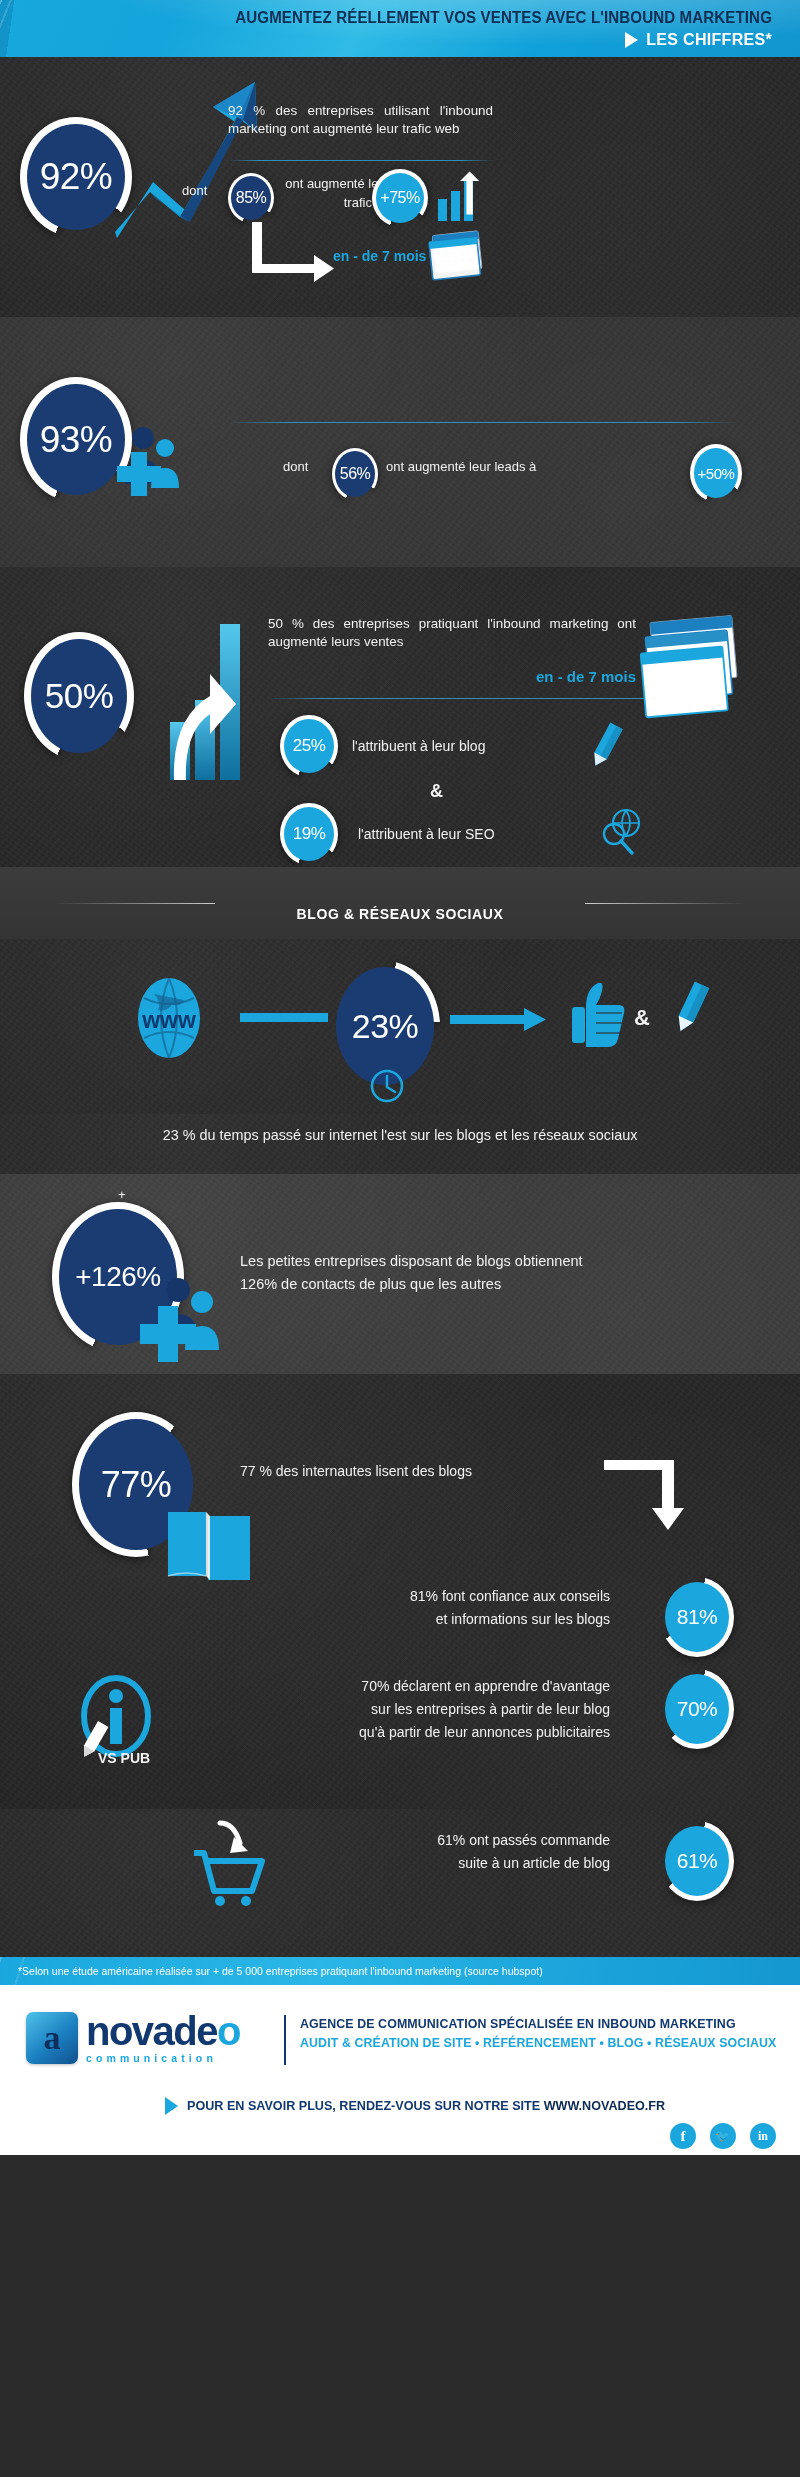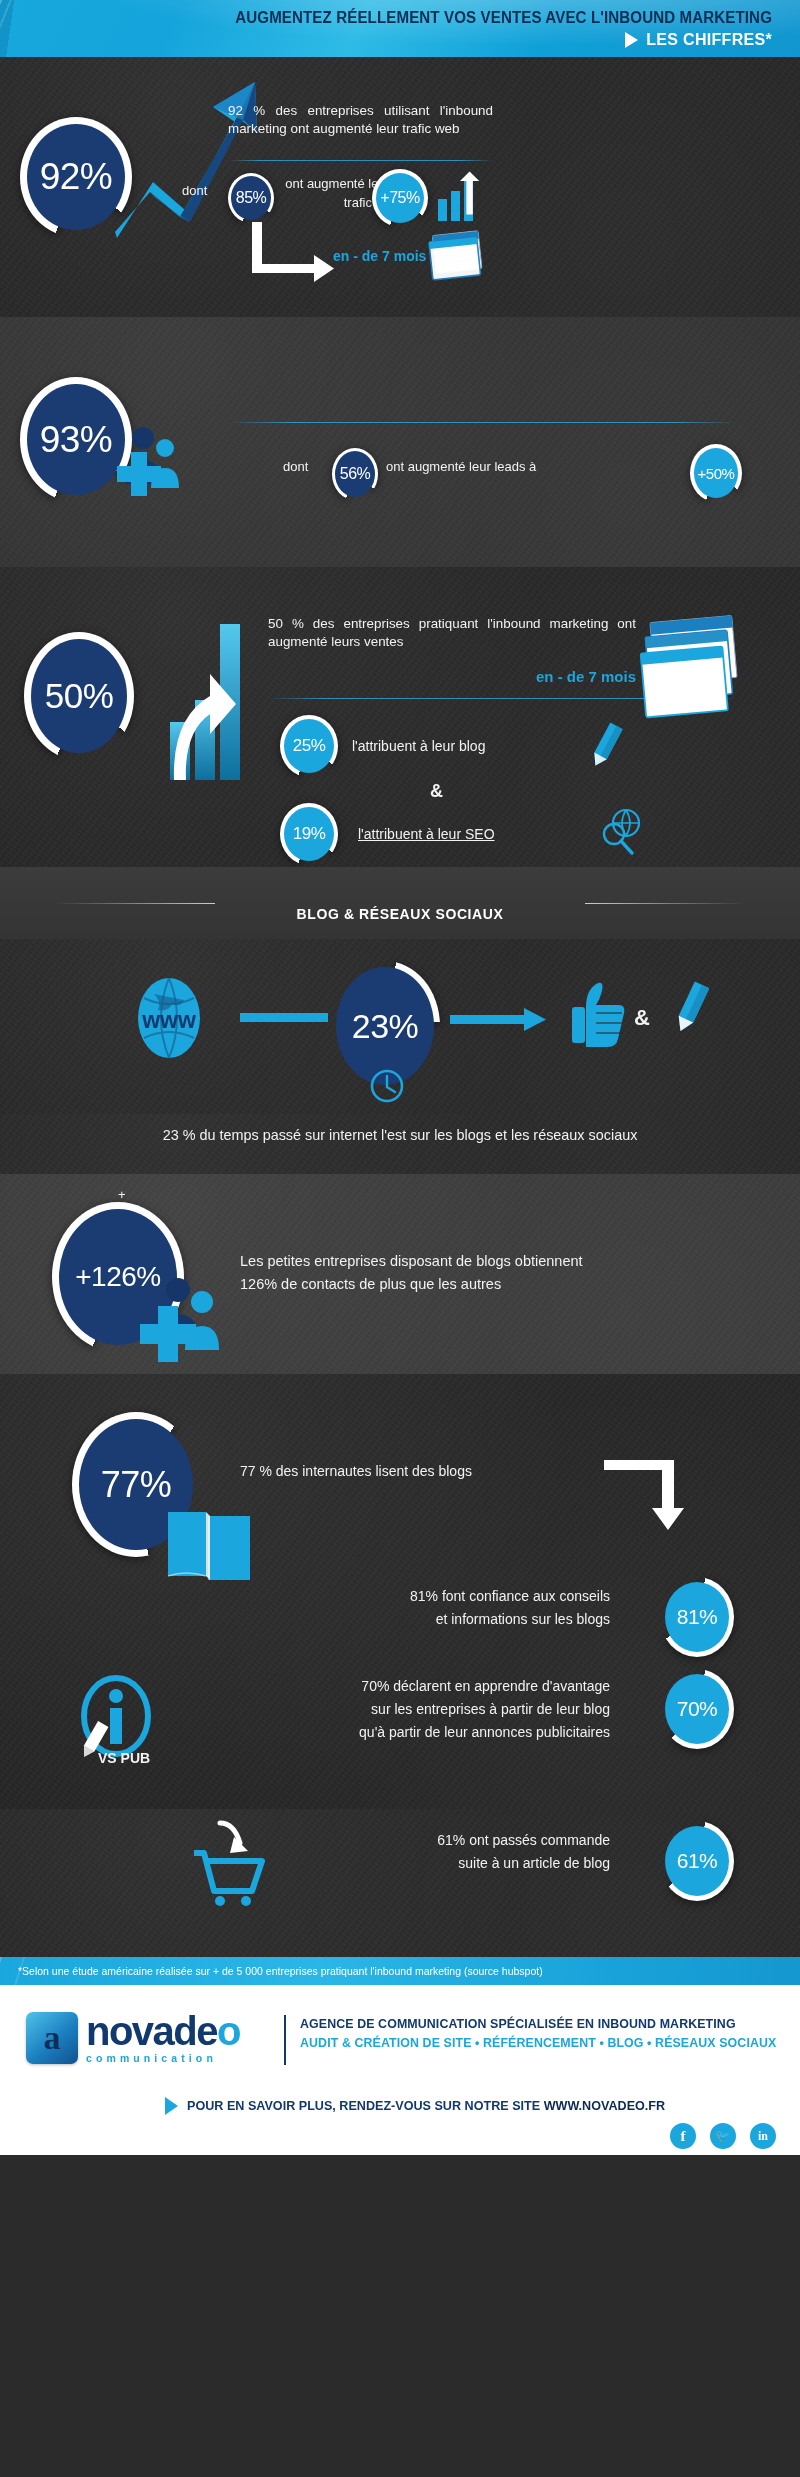--- a/index.html
+++ b/index.html
@@ -344,21 +344,21 @@
     </div>
 
     <div class="copy" style="position:absolute;left:430px;top:212px;font-size:18px;font-weight:700;">&amp;</div>
 
     <div class="bub" style="left:280px;top:236px;width:58px;height:62px;">
       <div class="ringwrap"></div>
       <div class="inner cy" style="left:4px;top:4px;right:4px;bottom:4px;">
         <span class="num" style="font-size:17px;">19%</span>
       </div>
     </div>
-    <div class="copy" style="position:absolute;left:358px;top:258px;font-size:14px;text-decoration:underline;">l'attribuent à leur SEO</div>
+    <div class="copy" style="position:absolute;left:358px;top:258px;font-size:14px;">l'attribuent à leur SEO</div>
     <div class="ico" style="left:596px;top:240px;">
       <svg width="48" height="50" viewBox="0 0 48 50">
         <circle cx="30" cy="16" r="13" fill="none" stroke="#1ba6dd" stroke-width="2.2"></circle>
         <path d="M17 16 h26 M30 3 q8 13 0 26 M30 3 q-8 13 0 26" fill="none" stroke="#1ba6dd" stroke-width="1.6"></path>
         <circle cx="18" cy="27" r="10" fill="none" stroke="#1ba6dd" stroke-width="2.4"></circle>
         <line x1="25" y1="34" x2="36" y2="46" stroke="#1ba6dd" stroke-width="3.4" stroke-linecap="round"></line>
       </svg>
     </div>
   </div>
 

